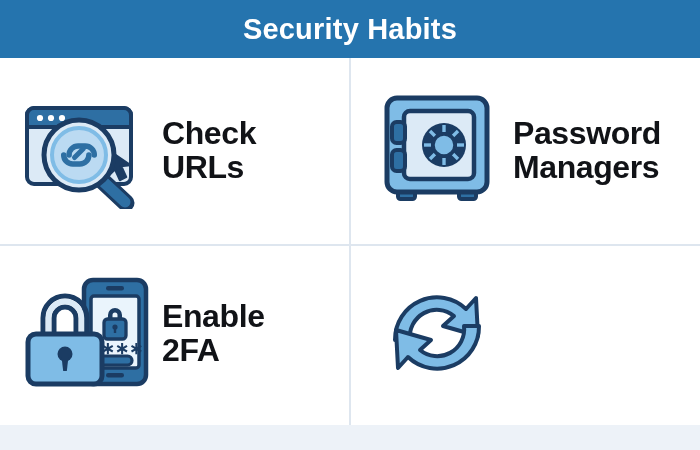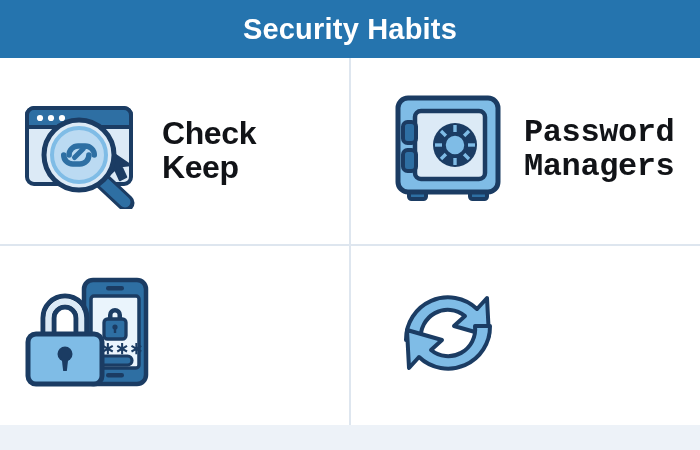--- a/index.html
+++ b/index.html
@@ -50,21 +50,21 @@
   }
   .cell {
     display: flex;
     flex-direction: row;
     align-items: center;
     box-sizing: border-box;
     position: relative;
     overflow: visible;
   }
   .cell-0, .cell-2 { padding-left: 16px; }
-  .cell-1, .cell-3 { padding-left: 28px; font-family: Liberation Mono, monospace; }
+  .cell-1, .cell-3 { padding-left: 17px; }
 
   
   .divider-v {
     position: absolute;
     top: 0;
     bottom: 0;
     left: 349px;
     width: 2px;
     background: #DEE6EF;
   }
@@ -137,21 +137,21 @@
           <circle cx="57" cy="64" r="27" fill="#BBDAF2" stroke="#7FBCE6" stroke-width="4"></circle>
 
           <g stroke="#2E6FA3" stroke-width="5.5" fill="none" stroke-linecap="round">
             <path d="M50 57 a9 9 0 0 1 12.8 0 l5 5 a9 9 0 0 1 0 12.8" transform="rotate(-45 57 64)"></path>
             <path d="M64 71 a9 9 0 0 1 -12.8 0 l-5 -5 a9 9 0 0 1 0 -12.8" transform="rotate(-45 57 64)"></path>
             <path d="M52.5 66.5 L61.5 57.5" stroke-width="5"></path>
           </g>
         </svg>
       </div>
       <div class="cell-label">Check
-Keep</div>
+URLs</div>
     </div>
 
     <div class="cell cell-1">
       <div class="icon-wrap">
         <svg width="118" height="115" viewBox="0 0 118 115">
 
           <rect x="20" y="97" width="17" height="10" rx="2.5" fill="#2E6FA3" stroke="#1B3C63" stroke-width="4"></rect>
           <rect x="81" y="97" width="17" height="10" rx="2.5" fill="#2E6FA3" stroke="#1B3C63" stroke-width="4"></rect>
 
           <rect x="9" y="6" width="100" height="94" rx="10" fill="#7FBCE6" stroke="#1B3C63" stroke-width="5"></rect>
@@ -204,20 +204,22 @@
           <path d="M23 64 v-18 a22 22 0 0 1 44 0 v18" fill="none" stroke="#1B3C63" stroke-width="5"></path>
           <path d="M34 64 v-18 a11 11 0 0 1 22 0 v18" fill="none" stroke="#1B3C63" stroke-width="5"></path>
           <path d="M28.5 64 v-18 a16.5 16.5 0 0 1 33 0 v18" fill="none" stroke="#DCEAF6" stroke-width="5.5"></path>
 
           <rect x="8" y="62" width="74" height="50" rx="8" fill="#7FBCE6" stroke="#1B3C63" stroke-width="5"></rect>
 
           <circle cx="45" cy="82" r="7.5" fill="#1B3C63"></circle>
           <path d="M41.5 85 L48.5 85 L46.8 99 L43.2 99 Z" fill="#1B3C63"></path>
         </svg>
       </div>
+      <div class="cell-label">Enable
+2FA</div>
     </div>
 
     <div class="cell cell-3">
       <div class="icon-wrap">
         <svg width="112" height="110" viewBox="0 0 112 110">
           <g fill="#7FBCE6" stroke="#1B3C63" stroke-width="4" stroke-linejoin="round">
 
             <path d="M14 62
                      A42 42 0 0 1 85 31
                      L95 20 L97 58 L62 48 L73 38

